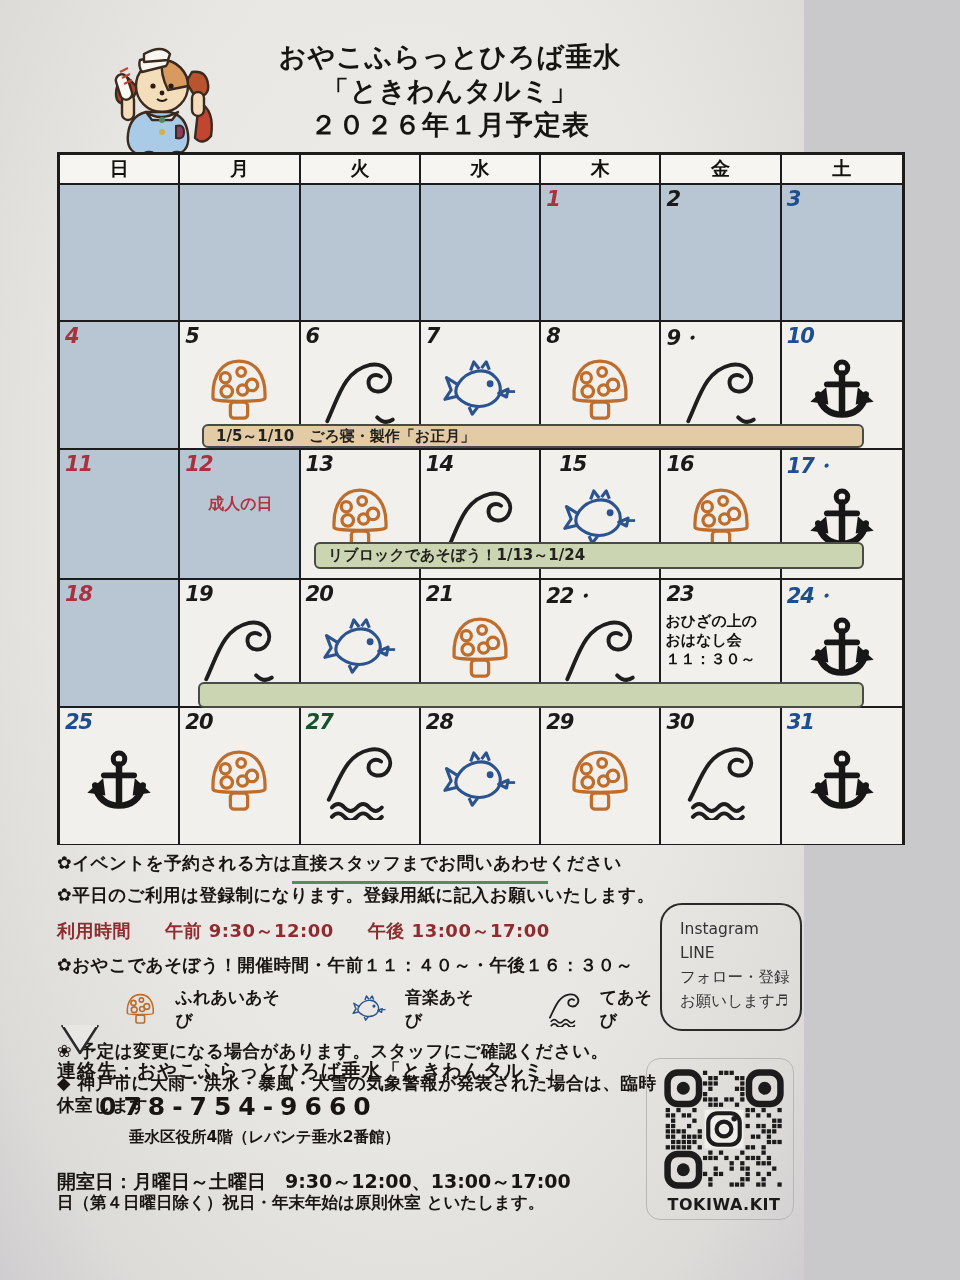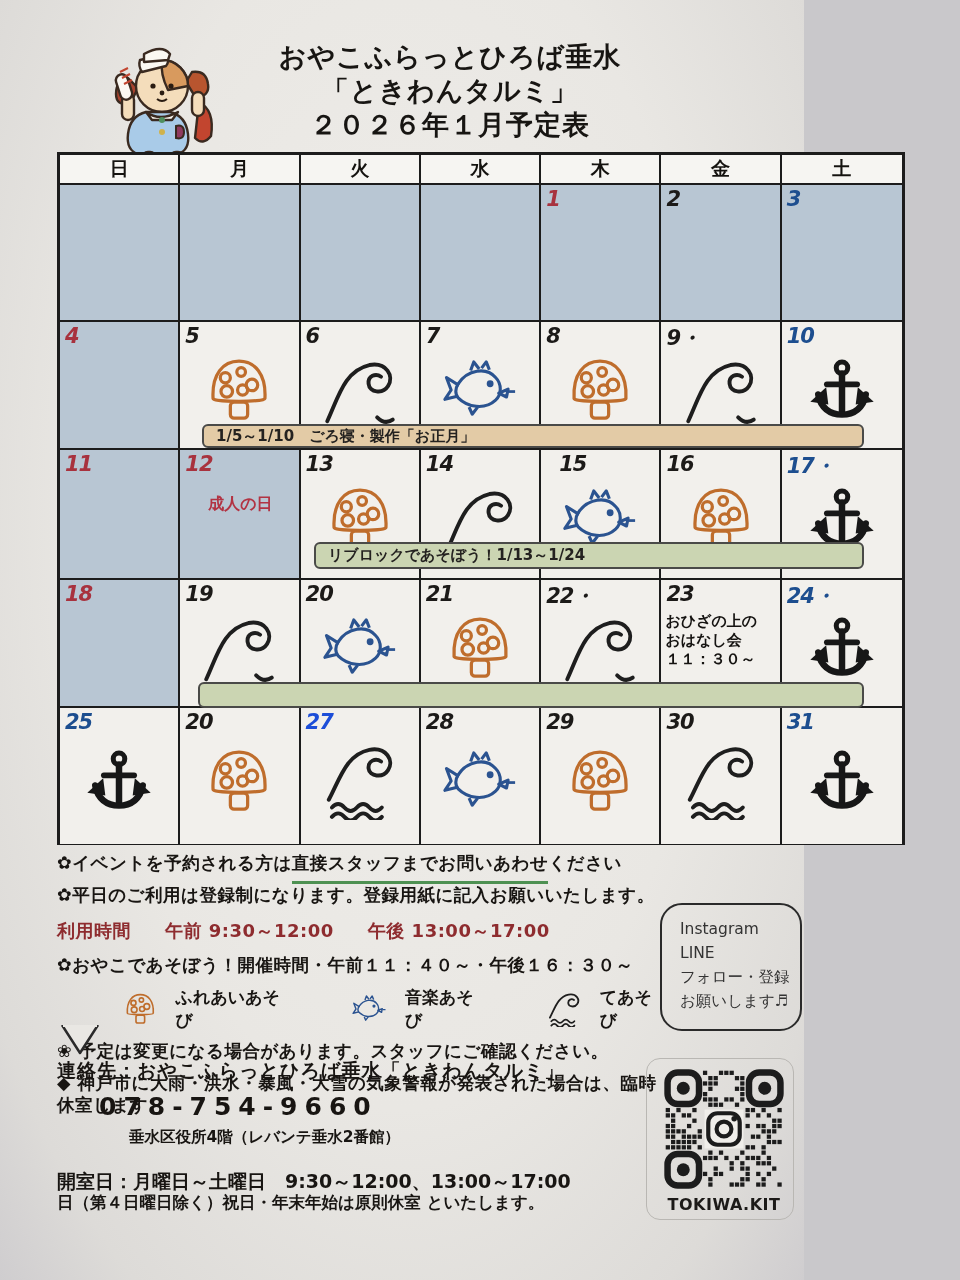--- a/index.html
+++ b/index.html
@@ -306,21 +306,21 @@
               <use href="#sym-anchor"></use>
             </svg>
           </div>
           <div class="cell">
             <div class="dnum" style="color: rgb(28, 26, 24);">20</div>
             <svg viewBox="0 0 100 100" class="cal-icon mushroom">
               <use href="#sym-mushroom"></use>
             </svg>
           </div>
           <div class="cell">
-            <div class="dnum" style="color: #1d4ed8; font-style: italic;">27</div>
+            <div class="dnum" style="color: #14532d; font-style: italic;">27</div>
             <svg viewBox="0 0 100 100" class="cal-icon wave2">
               <use href="#sym-wave2"></use>
             </svg>
           </div>
           <div class="cell">
             <div class="dnum" style="color: rgb(28, 26, 24);">28</div>
             <svg viewBox="0 0 100 100" class="cal-icon fish">
               <use href="#sym-fish"></use>
             </svg>
           </div>

